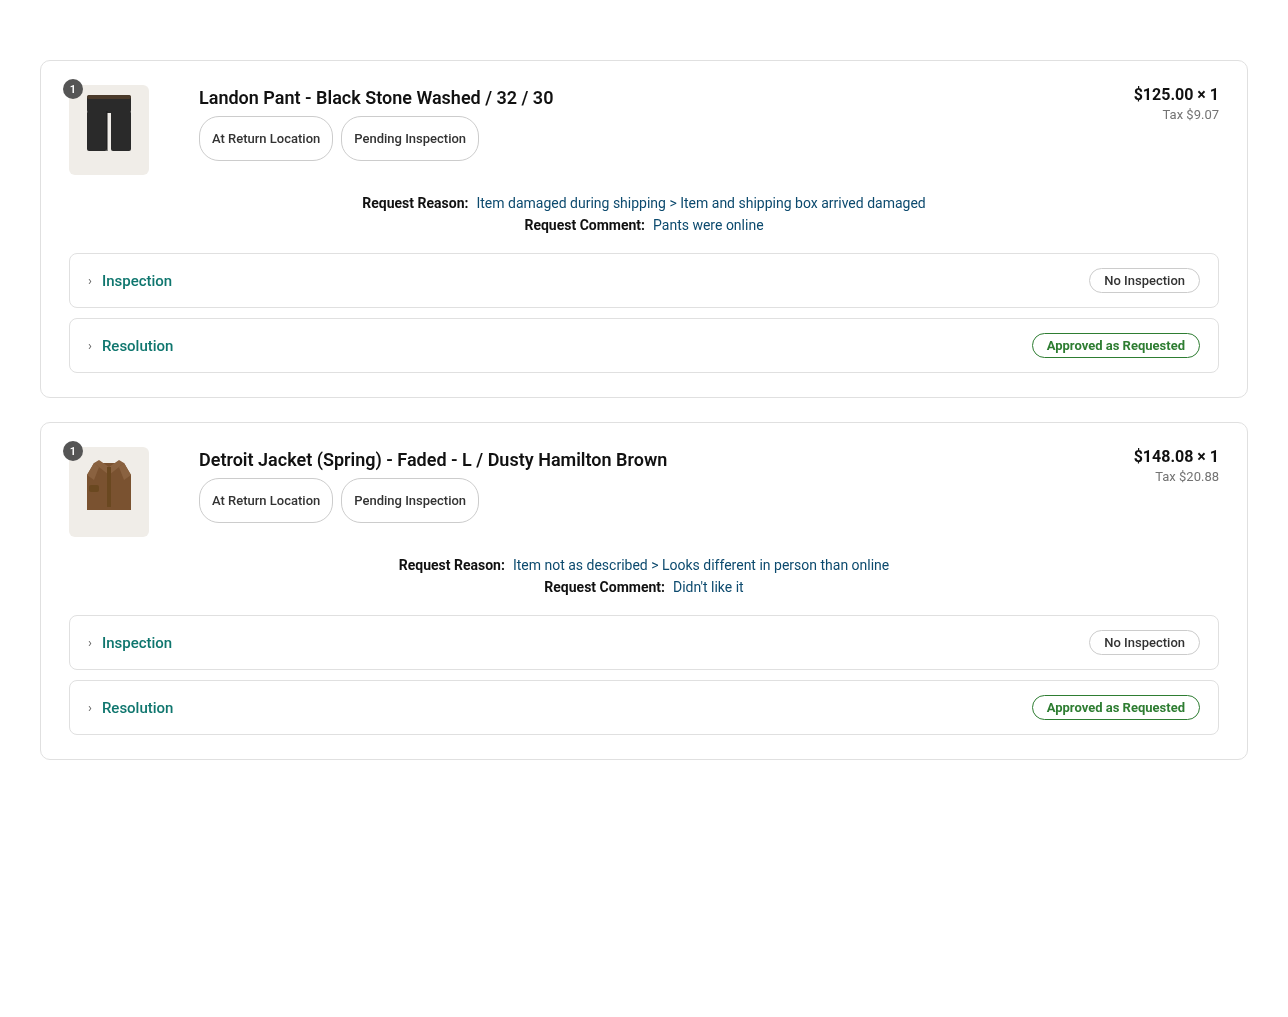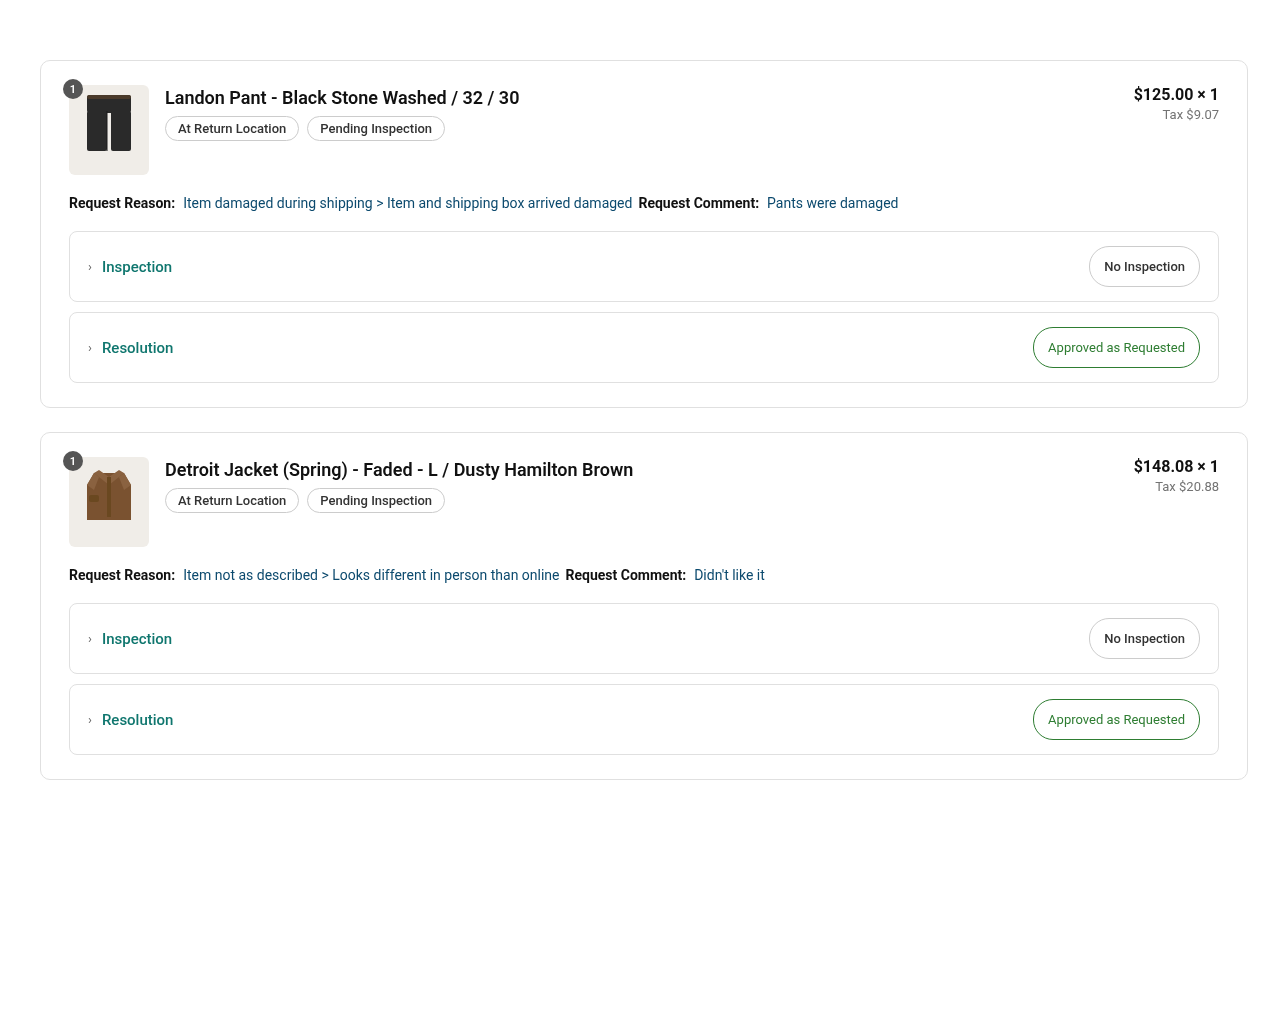--- a/index.html
+++ b/index.html
@@ -72,38 +72,39 @@
       align-items: center;
       justify-content: center;
       overflow: hidden;
     }
 
     .item-info {
       display: flex;
       flex-direction: column;
       gap: 8px;
       padding-top: 2px;
+      margin-left: 34px;
     }
 
     .item-name {
       font-size: 18px;
       font-weight: 600;
       color: #111;
     }
 
     .badges {
       display: flex;
       gap: 8px;
       flex-wrap: wrap;
     }
 
     .badge {
       border: 1px solid #ccc;
       border-radius: 20px;
-      padding: 4px 12px;
+      padding: 14px 12px;
       font-size: 13px;
       font-weight: 500;
       color: #333;
       background: #fff;
     }
 
     .item-right {
       text-align: right;
       flex-shrink: 0;
     }
@@ -116,20 +117,21 @@
 
     .item-tax {
       font-size: 13px;
       color: #737373;
       margin-top: 3px;
     }
 
     .request-details {
       margin: 8px 0 20px 0;
       display: flex;
+      flex-direction: column;
       gap: 6px;
       align-items: center;
     }
 
     .detail-row {
       display: flex;
       gap: 8px;
       font-size: 14px;
     }
 
@@ -172,31 +174,31 @@
 
     .section-label {
       font-size: 15px;
       font-weight: 500;
       color: #0f766e;
     }
 
     .status-badge {
       border: 1px solid #ccc;
       border-radius: 20px;
-      padding: 12px 14px;
+      padding: 4px 14px;
       font-size: 13px;
       font-weight: 500;
       color: #333;
       background: #fff;
     }
 
     .status-badge.approved {
       border-color: #2e7d32;
       color: #2e7d32;
-      font-weight: 400;
+      font-weight: 700;
       background: #fff;
     }
 
     
     .pants-svg, .jacket-svg {
       width: 60px;
       height: 75px;
     }
   </style>
 </head>
@@ -234,21 +236,21 @@
       </div>
     </div>
 
     <div class="request-details">
       <div class="detail-row">
         <span class="detail-label">Request Reason:</span>
         <span class="detail-value">Item damaged during shipping &gt; Item and shipping box arrived damaged</span>
       </div>
       <div class="detail-row">
         <span class="detail-label">Request Comment:</span>
-        <span class="detail-value">Pants were damaged</span>
+        <span class="detail-value">Pants were online</span>
       </div>
     </div>
 
     <div class="section-row">
       <div class="section-left">
         <span class="chevron">›</span>
         <span class="section-label">Inspection</span>
       </div>
       <span class="status-badge">No Inspection</span>
     </div>

